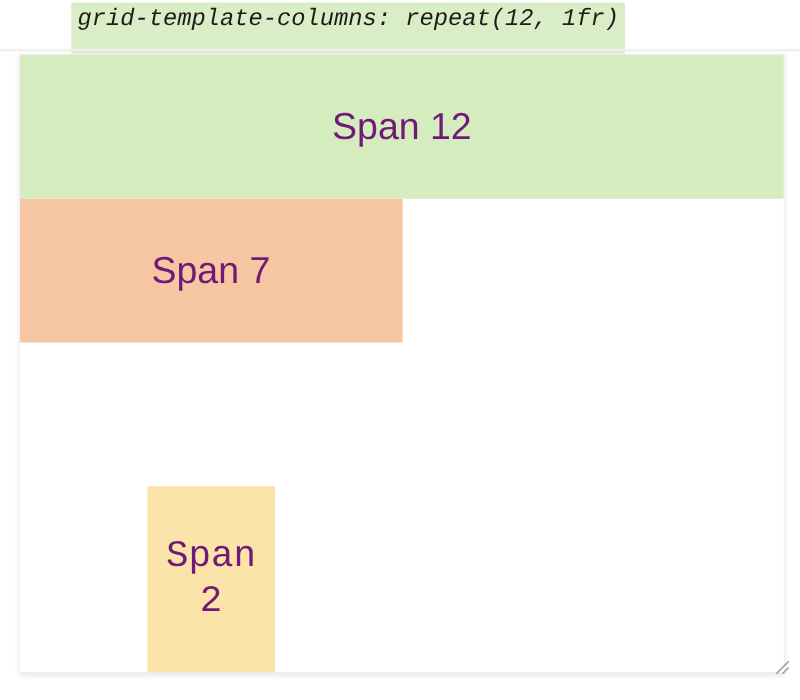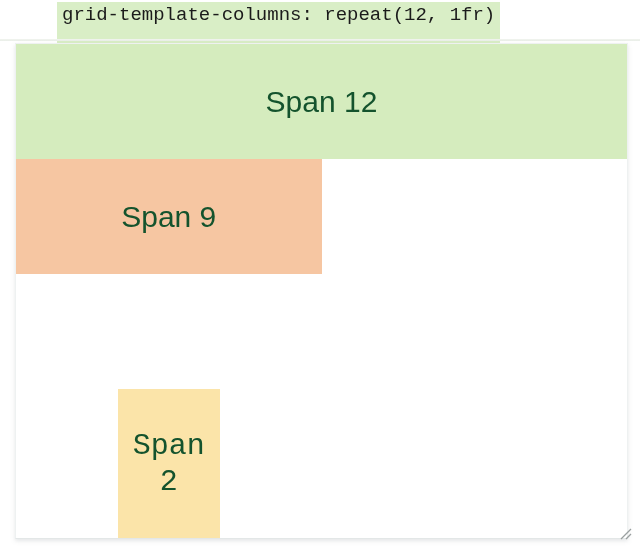--- a/index.html
+++ b/index.html
@@ -20,20 +20,21 @@
     left: 57px;
     top: 2px;
     height: 44px;
     line-height: 26px;
     padding: 0 5px;
     font-family: "Liberation Mono", "DejaVu Sans Mono", monospace;
     font-size: 19px;
     letter-spacing: 0px;
     color: #1b1b1b;
     white-space: nowrap;
+    font-style: italic;
   }
   .panel-divider {
     position: absolute;
     left: 0;
     top: 39px;
     width: 640px;
     height: 2px;
     background: linear-gradient(to bottom, #f1f4ef, #e9eee8);
   }
   .grid-container {
@@ -51,21 +52,21 @@
     grid-template-columns: repeat(12, 1fr);
     grid-template-rows: 115px 115px 115px 1fr;
   }
   .grid-item {
     display: flex;
     align-items: center;
     justify-content: center;
     text-align: center;
     font-size: 30px;
     line-height: 36px;
-    color: #14532d;
+    color: #701a75;
   }
   .grid-item span {
     display: block;
   }
   .resize-grip {
     position: absolute;
     right: 8px;
     bottom: 20px;
     width: 14px;
     height: 14px;
@@ -81,21 +82,21 @@
 
   <div class="panel-divider"></div>
 
   <div class="grid-container">
 
     <div class="grid-item" style="grid-area: 1 / 1 / auto / span 12; background: rgb(213, 236, 190);">
       <span>Span 12</span>
     </div>
 
     <div class="grid-item" style="grid-area: 2 / 1 / auto / span 6; background: rgb(246, 198, 162);">
-      <span>Span 9</span>
+      <span>Span 7</span>
     </div>
 
 
     <div class="grid-item" style="grid-area: 4 / 3 / auto / span 2; background: rgb(251, 228, 169); font-family: Liberation Mono, monospace;">
       <span>Span 2</span>
     </div>
 
   </div>
 
   <div class="resize-grip">

